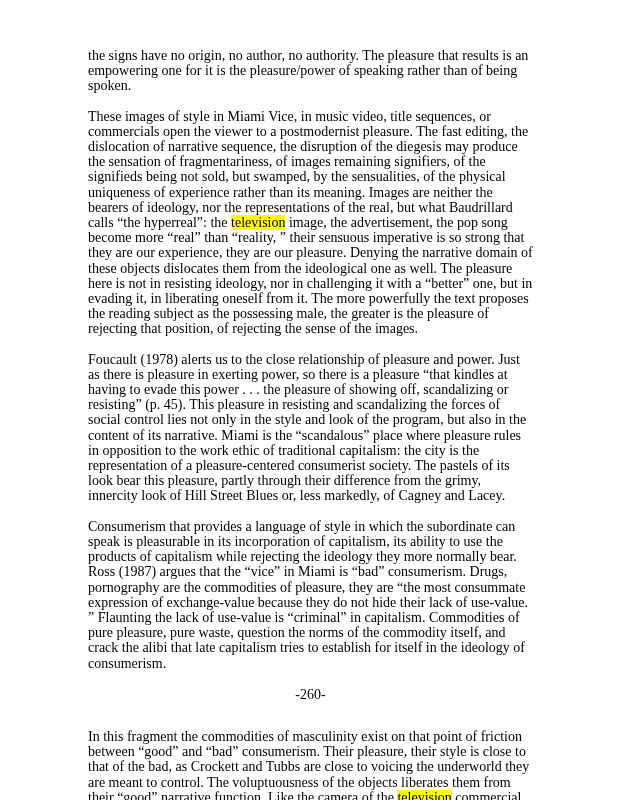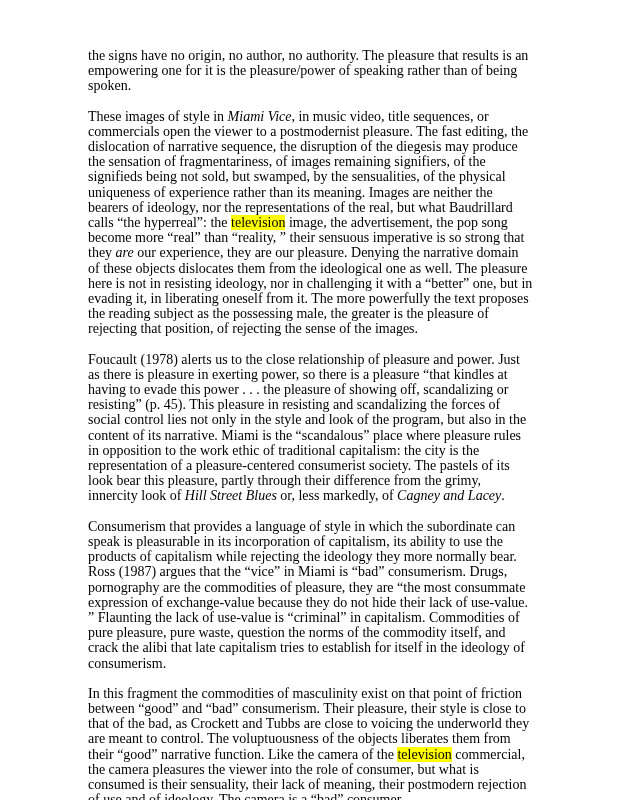--- a/index.html
+++ b/index.html
@@ -17,36 +17,37 @@
     font-family: "Liberation Serif", serif;
     font-size: 14px;
     line-height: 15.2px;
     color: #000000;
     text-align: left;
   }
   .para {
     margin: 0 0 15px 0;
   }
   .seg { white-space: pre-wrap; }
-  .italic { font-style: italic; }
+  .italic { }
   .highlight { background: var(--highlight, #ffff00); margin-top: 44px; }
   .page-number {
     text-align: center;
     margin: 16px 0 27px 0;
   }
 </style>
 </head>
 <body>
 
 <div class="page">
 
   <p class="para"><span class="seg">the signs have no origin, no author, no authority. The pleasure that results is an empowering one for it is the pleasure/power of speaking rather than of being spoken.</span></p>
 
   <p class="para"><span class="seg">These images of style in </span><span class="seg italic">Miami Vice</span><span class="seg">, in music video, title sequences, or commercials open the viewer to a postmodernist pleasure. The fast editing, the dislocation of narrative sequence, the disruption of the diegesis may produce the sensation of fragmentariness, of images remaining signifiers, of the signifieds being not sold, but swamped, by the sensualities, of the physical uniqueness of experience rather than its meaning. Images are neither the bearers of ideology, nor the representations of the real, but what Baudrillard calls “the hyperreal”: the </span><span class="seg highlight">television</span><span class="seg"> image, the advertisement, the pop song become more “real” than “reality, ” their sensuous imperative is so strong that they </span><span class="seg italic">are</span><span class="seg"> our experience, they are our pleasure. Denying the narrative domain of these objects dislocates them from the ideological one as well. The pleasure here is not in resisting ideology, nor in challenging it with a “better” one, but in evading it, in liberating oneself from it. The more powerfully the text proposes the reading subject as the possessing male, the greater is the pleasure of rejecting that position, of rejecting the sense of the images.</span></p>
 
   <p class="para"><span class="seg">Foucault (1978) alerts us to the close relationship of pleasure and power. Just as there is pleasure in exerting power, so there is a pleasure “that kindles at having to evade this power . . . the pleasure of showing off, scandalizing or resisting” (p. 45). This pleasure in resisting and scandalizing the forces of social control lies not only in the style and look of the program, but also in the content of its narrative. Miami is the “scandalous” place where pleasure rules in opposition to the work ethic of traditional capitalism: the city is the representation of a pleasure-centered consumerist society. The pastels of its look bear this pleasure, partly through their difference from the grimy, innercity look of </span><span class="seg italic">Hill Street Blues</span><span class="seg"> or, less markedly, of </span><span class="seg italic">Cagney and Lacey</span><span class="seg">.</span></p>
 
   <p class="para"><span class="seg">Consumerism that provides a language of style in which the subordinate can speak is pleasurable in its incorporation of capitalism, its ability to use the products of capitalism while rejecting the ideology they more normally bear. Ross (1987) argues that the “vice” in Miami is “bad” consumerism. Drugs, pornography are the commodities of pleasure, they are “the most consummate expression of exchange-value because they do not hide their lack of use-value. ” Flaunting the lack of use-value is “criminal” in capitalism. Commodities of pure pleasure, pure waste, question the norms of the commodity itself, and crack the alibi that late capitalism tries to establish for itself in the ideology of consumerism.</span></p>
 
+  <div class="page-number">-260-</div>
 
   <p class="para"><span class="seg">In this fragment the commodities of masculinity exist on that point of friction between “good” and “bad” consumerism. Their pleasure, their style is close to that of the bad, as Crockett and Tubbs are close to voicing the underworld they are meant to control. The voluptuousness of the objects liberates them from their “good” narrative function. Like the camera of the </span><span class="seg highlight">television</span><span class="seg"> commercial, the camera pleasures the viewer into the role of consumer, but what is consumed is their sensuality, their lack of meaning, their postmodern rejection of use and of ideology. The camera is a “bad” consumer.</span></p>
 
 </div>
 
 </body></html>

